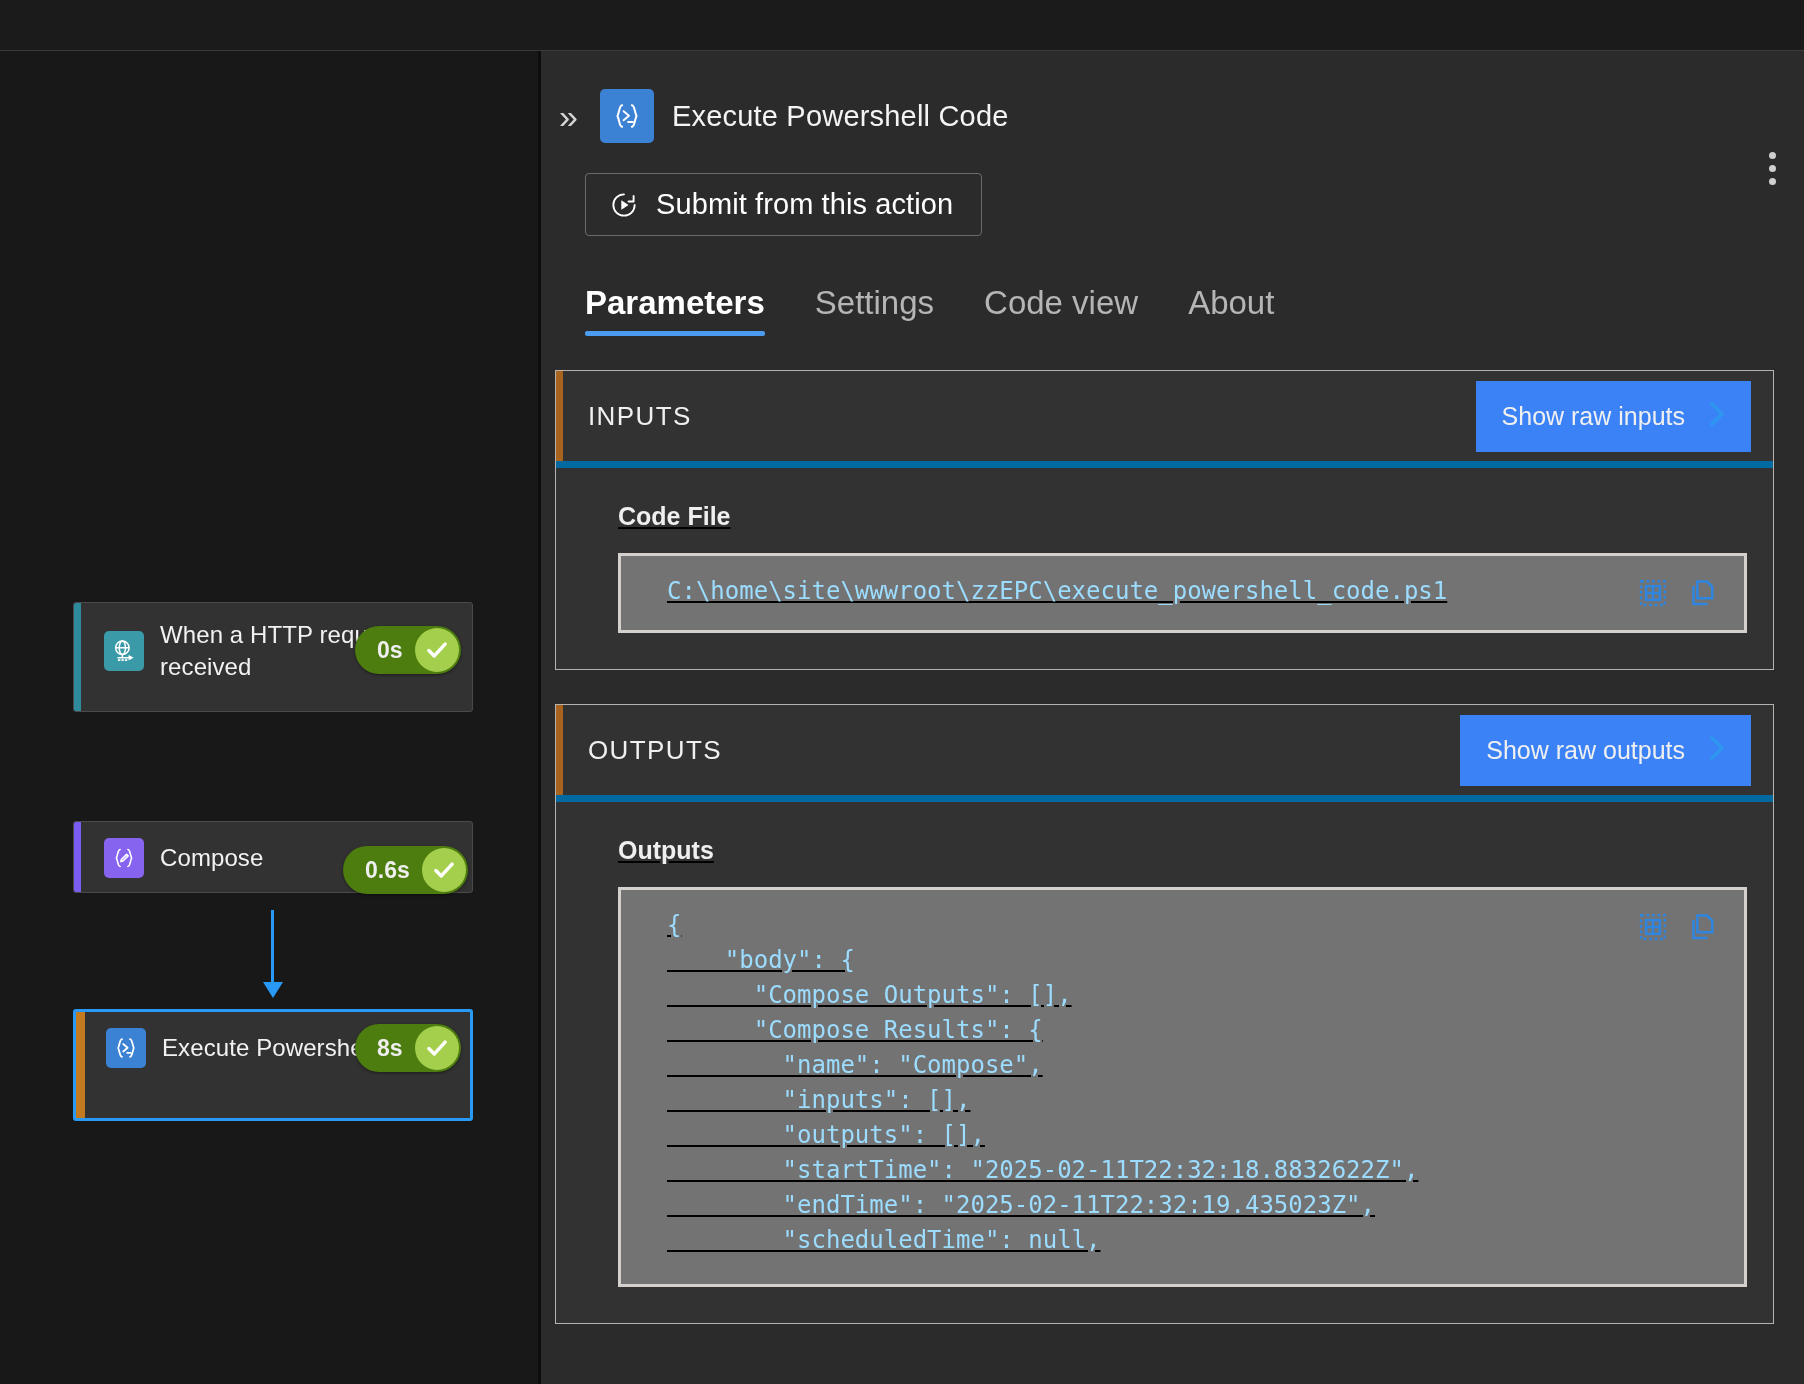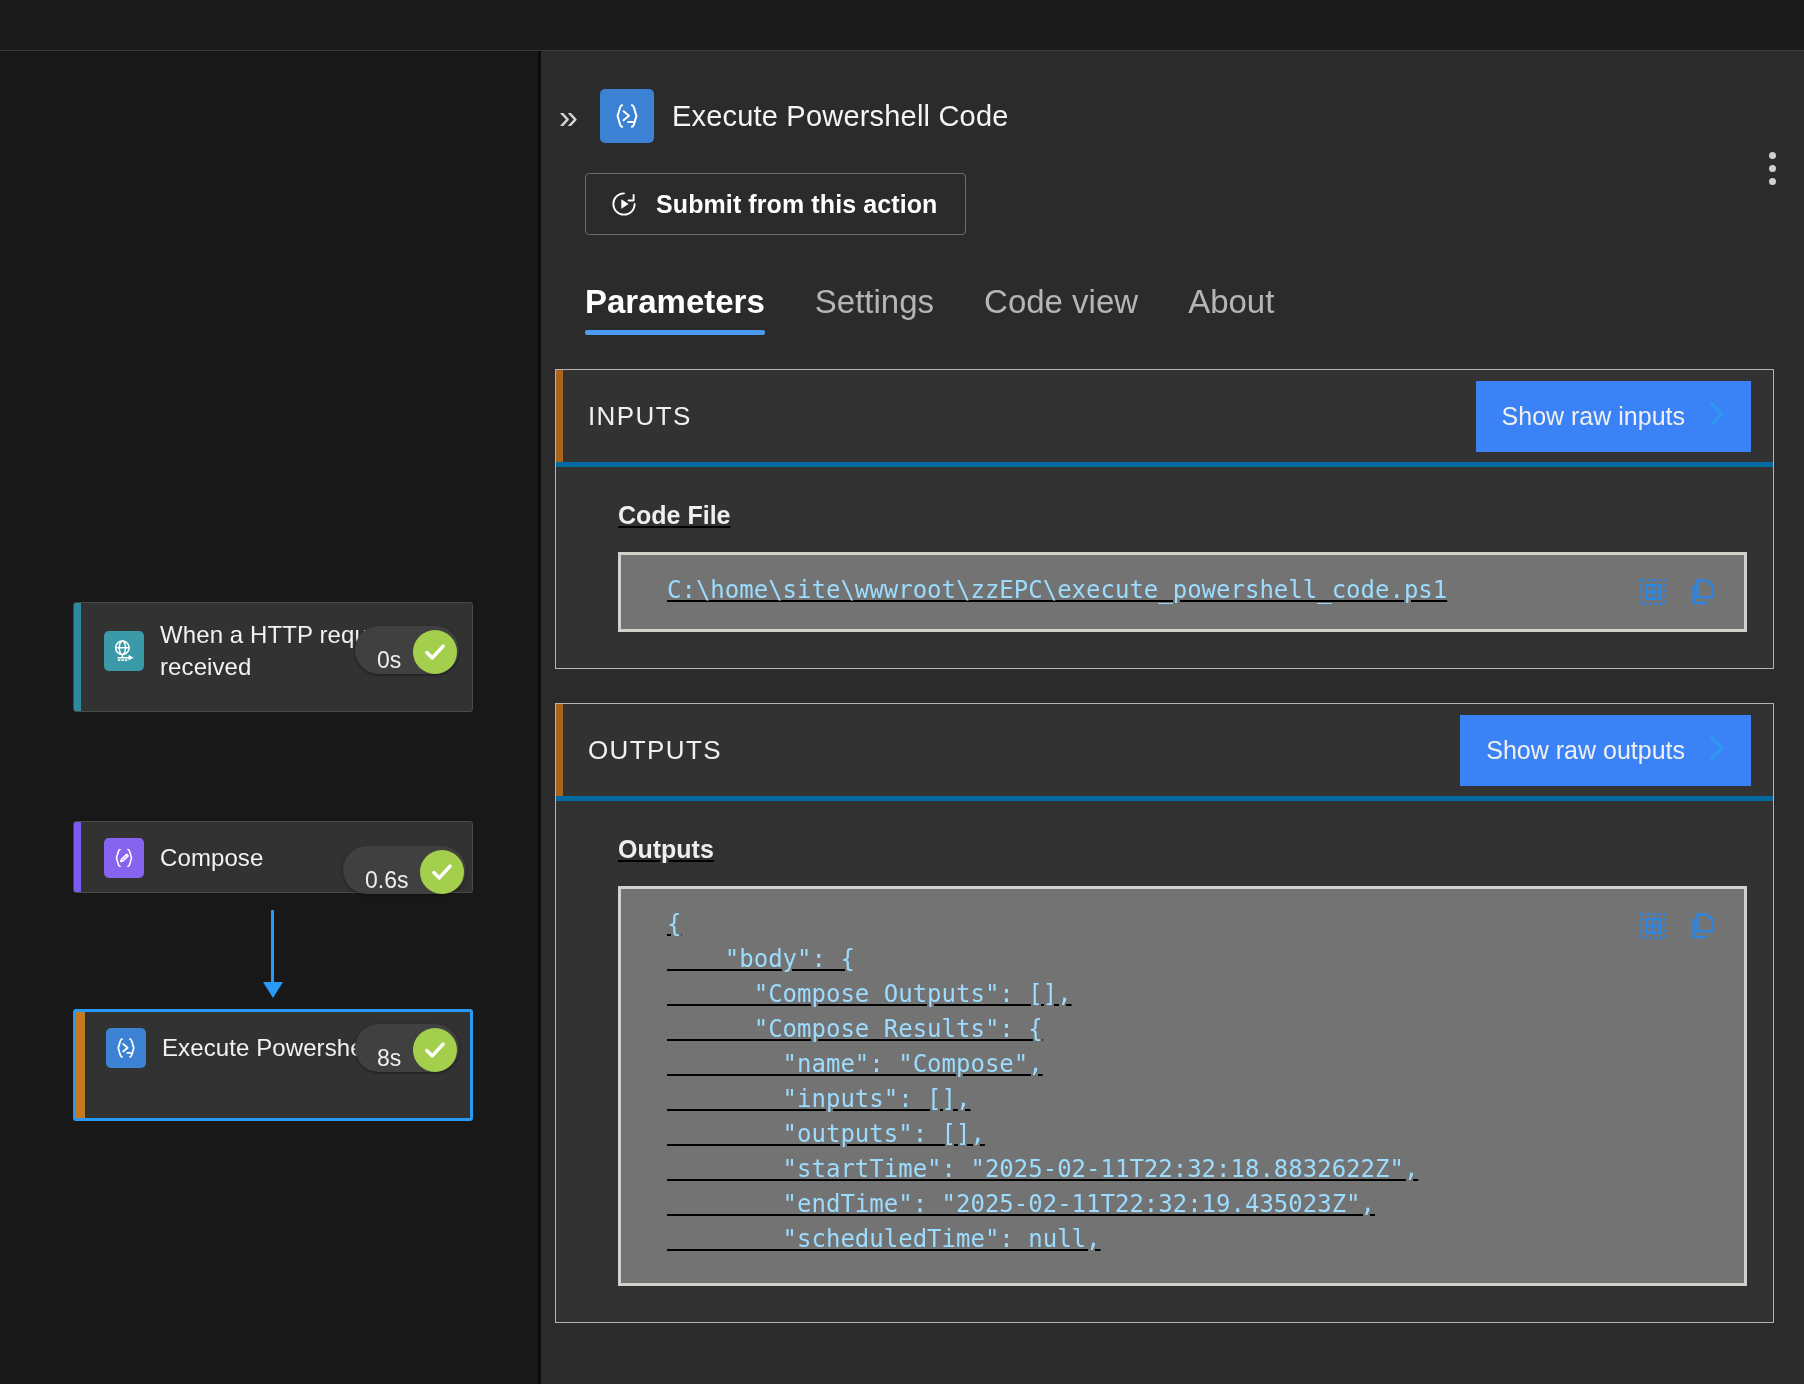--- a/index.html
+++ b/index.html
@@ -38,24 +38,25 @@
   .node-icon {
     width:40px; height:40px; border-radius:5px; flex:none;
     display:flex; align-items:center; justify-content:center;
   }
   .node-label { color:#f2f2f2; font-size:24px; line-height:1.32; letter-spacing:.1px; }
 
   .node-selected { border:3px solid #2899f5; }
 
   
   .status-pill {
-    position:absolute; display:flex; align-items:flex-end; gap:2px;
-    background:#404040; border-radius:26px; height:48px; padding-left:22px; padding-right:2px;
+    position:absolute; display:flex; align-items:center; gap:2px;
+    background:#4d7c0f; border-radius:26px; height:48px; padding-left:22px; padding-right:2px;
     box-shadow:0 1px 3px rgba(0,0,0,.45);
     z-index:5;
+    font-weight:bold;
   }
   .status-time { color:#efefef; font-size:23px; padding-right:10px; }
   .status-check {
     width:44px; height:44px; border-radius:50%; background:#a4cf4c;
     display:flex; align-items:center; justify-content:center; flex:none;
   }
 
   
   .conn { position:absolute; }
   .conn .shaft { position:absolute; left:0; top:0; width:3px; }
@@ -78,39 +79,39 @@
     display:flex; flex-direction:column; gap:6px; align-items:center;
     padding:6px;
   }
   .kebab i { width:7px; height:7px; border-radius:50%; background:#cfcfcf; display:block; }
 
   .submit-btn {
     margin:30px 0 0 44px; display:inline-flex; align-items:center; gap:16px;
     border:1px solid #6b6b6b; border-radius:4px; background:transparent;
     padding:14px 28px 14px 22px; cursor:pointer;
   }
-  .submit-label { color:#ffffff; font-size:25px; font-weight:bold; letter-spacing:.1px; }
+  .submit-label { color:#ffffff; font-size:29px; font-weight:normal; letter-spacing:.1px; }
 
   .tabs { display:flex; gap:0; margin:48px 0 0 44px; }
   .tab { padding:0 28px 14px 0; margin-right:22px; position:relative; cursor:pointer; }
   .tab-label { font-size:33px; color:#b5b5b5; }
   .tab.active .tab-label { color:#ffffff; font-weight:bold; }
   .tab.active::after {
     content:""; position:absolute; left:0; right:28px; bottom:0; height:5px;
     background:#4b9cf0; border-radius:2px;
   }
 
   
   .card {
     margin:34px 30px 0 14px; border:1px solid #b6b2ad; background:#323232;
     position:relative;
   }
   .card-head {
     display:flex; align-items:center; justify-content:space-between;
-    height:97px; border-bottom:5px solid #0369a1; padding:0 22px 0 32px;
+    height:97px; border-bottom:7px solid #0369a1; padding:0 22px 0 32px;
     position:relative;
   }
   .card-accent { position:absolute; left:0; top:0; bottom:0; width:7px; background:#a8641e; }
   .card-title { color:#f0f0f0; font-size:26px; letter-spacing:1.4px; }
   .raw-btn {
     display:flex; align-items:center; gap:22px;
     background:#3b82f6; border:none; padding:18px 22px 18px 26px; cursor:pointer;
   }
   .raw-btn-label { color:#f0f0f0; font-size:25px; }
   .chev-right { color:#2f96f0; font-size:30px; font-weight:bold; line-height:1; }

